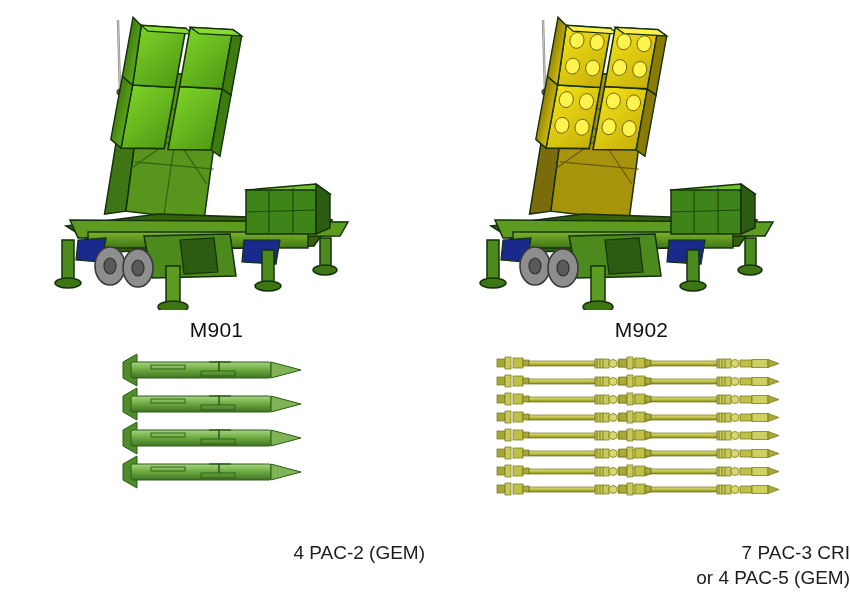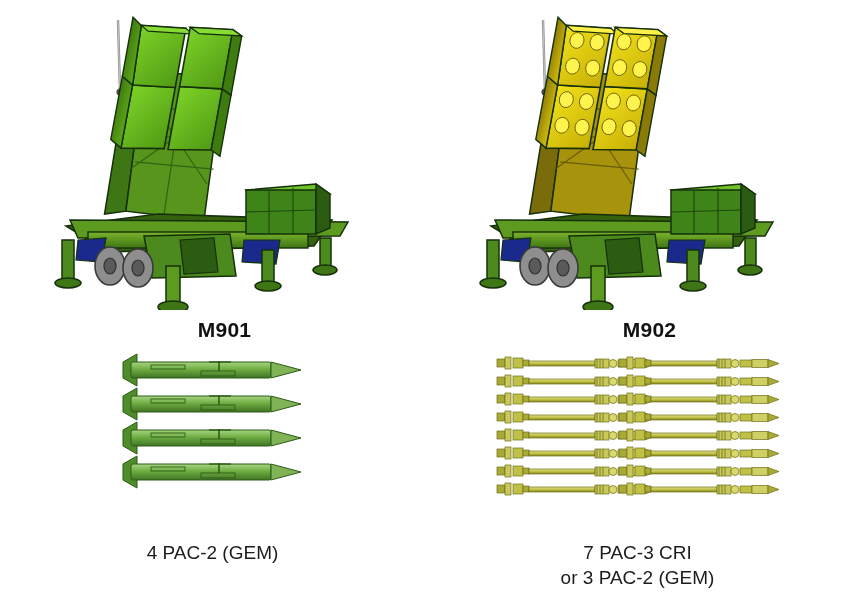--- a/index.html
+++ b/index.html
@@ -30,44 +30,44 @@
     top: 14px;
     left: 0;
     width: 425px;
     height: 296px;
   }
   .launcher-svg { display: block; margin: 0 auto; }
 
   .unit-label {
     position: absolute;
     top: 318px;
-    left: 12px;
+    left: 4px;
     width: 425px;
     text-align: center;
     font-size: 21px;
-    font-weight: bold;
+    font-weight: normal;
     color: #111111;
     letter-spacing: 0.2px;
   }
 
   .missile-stage {
     position: absolute;
     top: 352px;
     left: 0;
     width: 425px;
     height: 165px;
   }
   .missile-svg { display: block; margin: 0 auto; }
 
   .load-caption {
     position: absolute;
     top: 540px;
     left: 0;
     width: 425px;
-    text-align: center;
+    text-align: right;
     font-size: 19px;
     color: #1c1c1c;
     line-height: 1.32;
   }
   .load-caption .line { display: block; }
 </style>
 </head>
 <body>
 
 <div id="figure">
@@ -409,17 +409,17 @@
         <use href="#pac3" x="126" y="58"></use>
         <use href="#pac3" x="126" y="76"></use>
         <use href="#pac3" x="126" y="94"></use>
         <use href="#pac3" x="126" y="112"></use>
         <use href="#pac3" x="126" y="130"></use>
       </svg>
     </div>
 
     <div class="load-caption">
       <span class="line">7 PAC-3 CRI</span>
-      <span class="line">or 3 PAC-2 (GEM)</span>
+      <span class="line">or 4 PAC-5 (GEM)</span>
     </div>
   </div>
 
 </div>
 
 </body></html>

